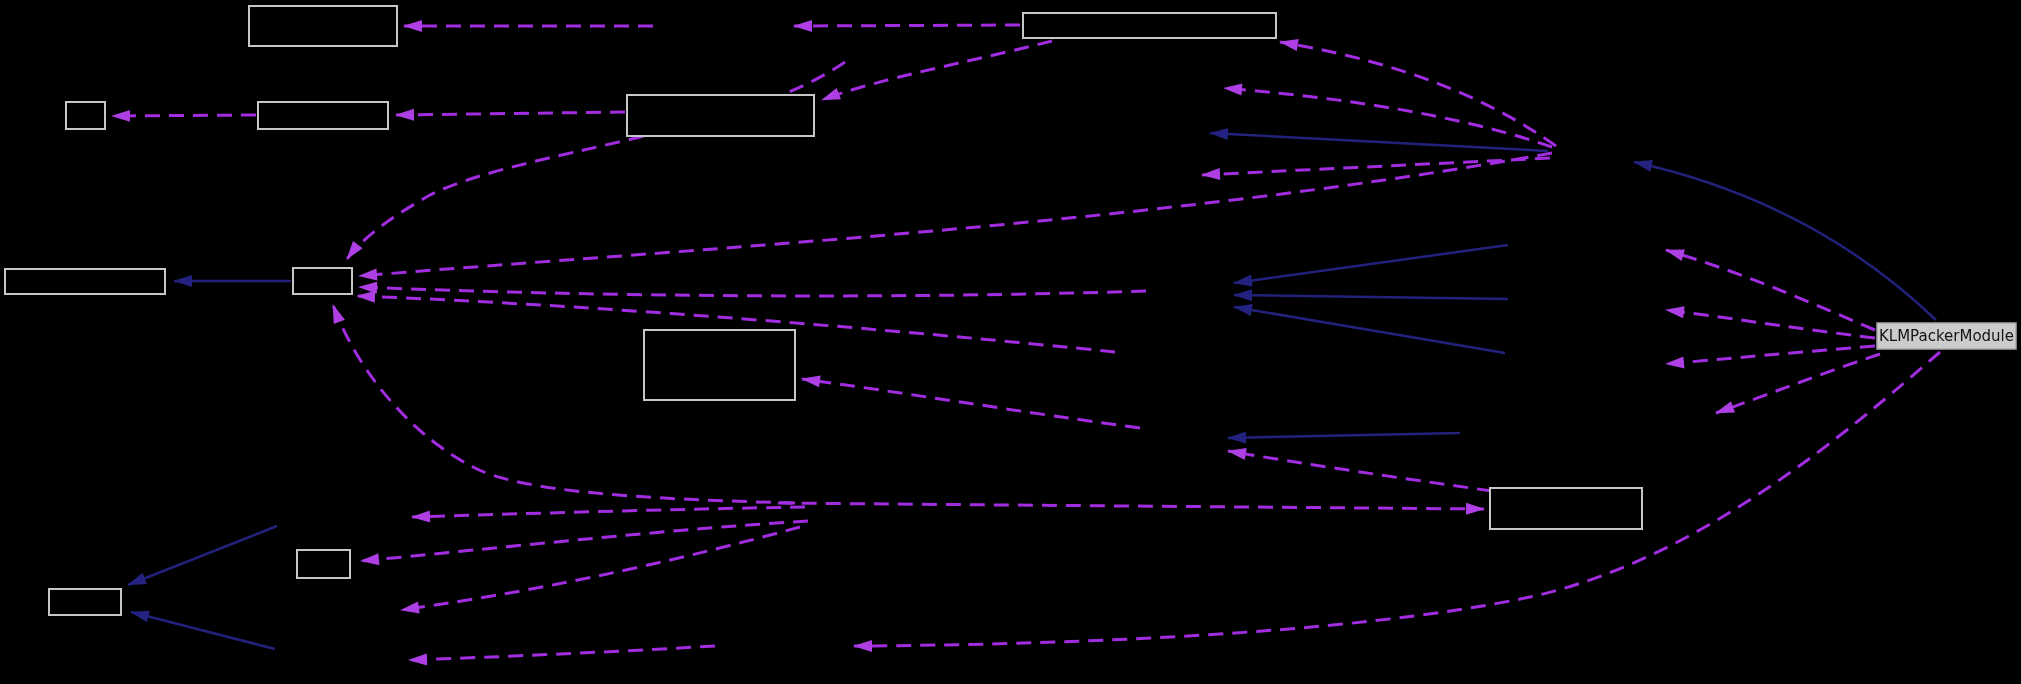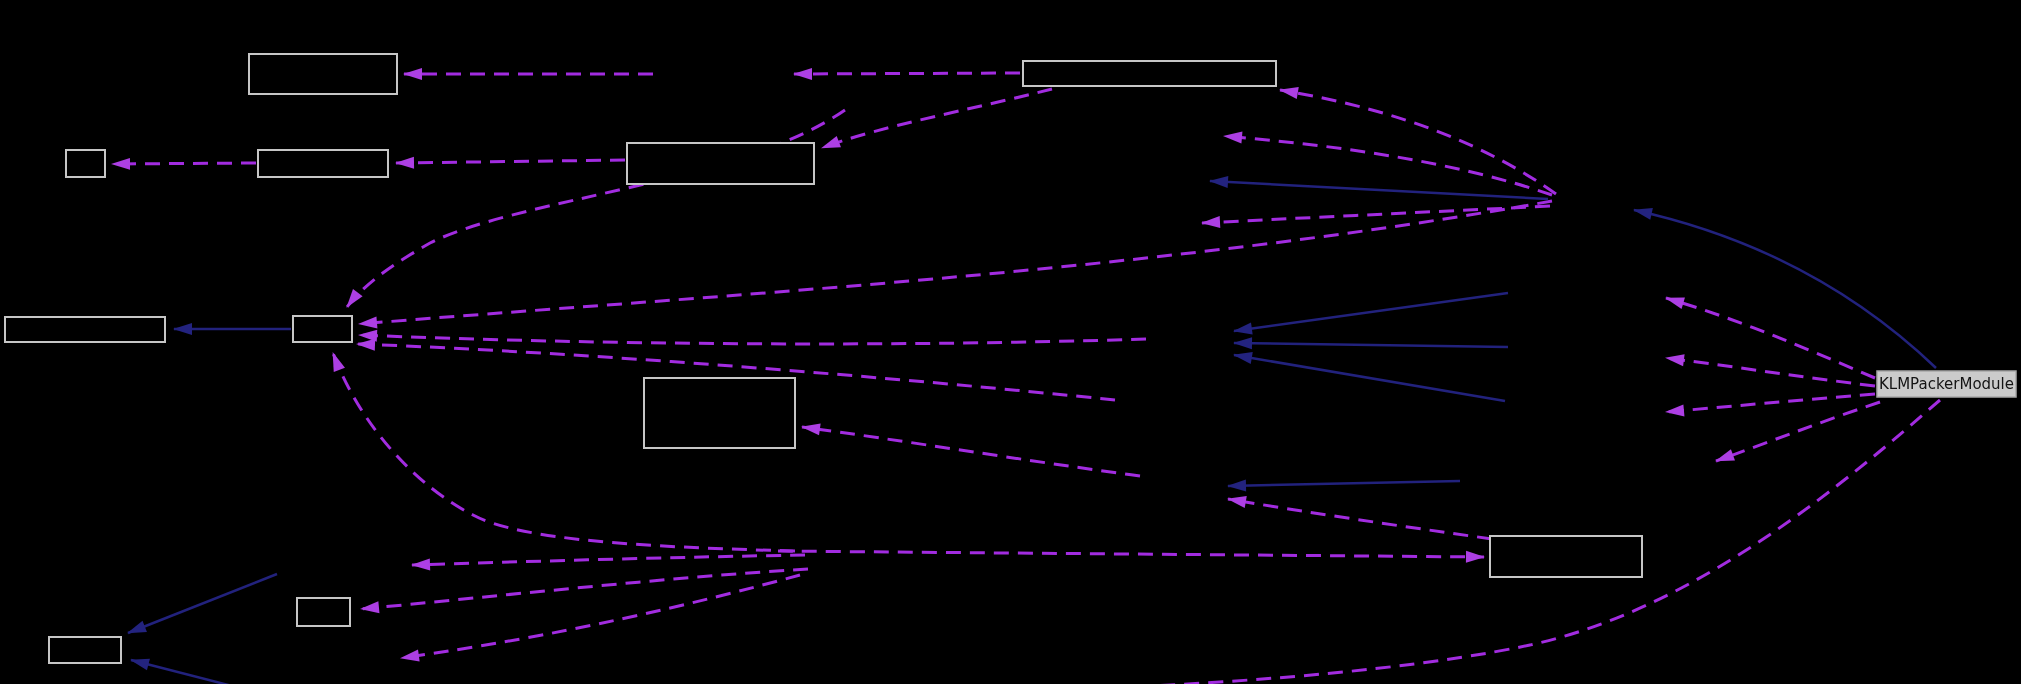--- a/index.html
+++ b/index.html
@@ -6,21 +6,20 @@
     margin: 0; padding: 0;
     background: #000000;
     width: 2021px; height: 684px;
     overflow: hidden;
     font-family: "DejaVu Sans", "Liberation Sans", sans-serif;
   }
   .graph-wrap {
     position: relative;
     width: 2021px; height: 523px;
     background: #22c55e;
-    margin-top: 48px;
   }
   svg { display: block; }
   .node-label {
     font-family: "DejaVu Sans", "Liberation Sans", sans-serif;
     font-size: 15px;
   }
 </style>
 </head>
 <body>
 

